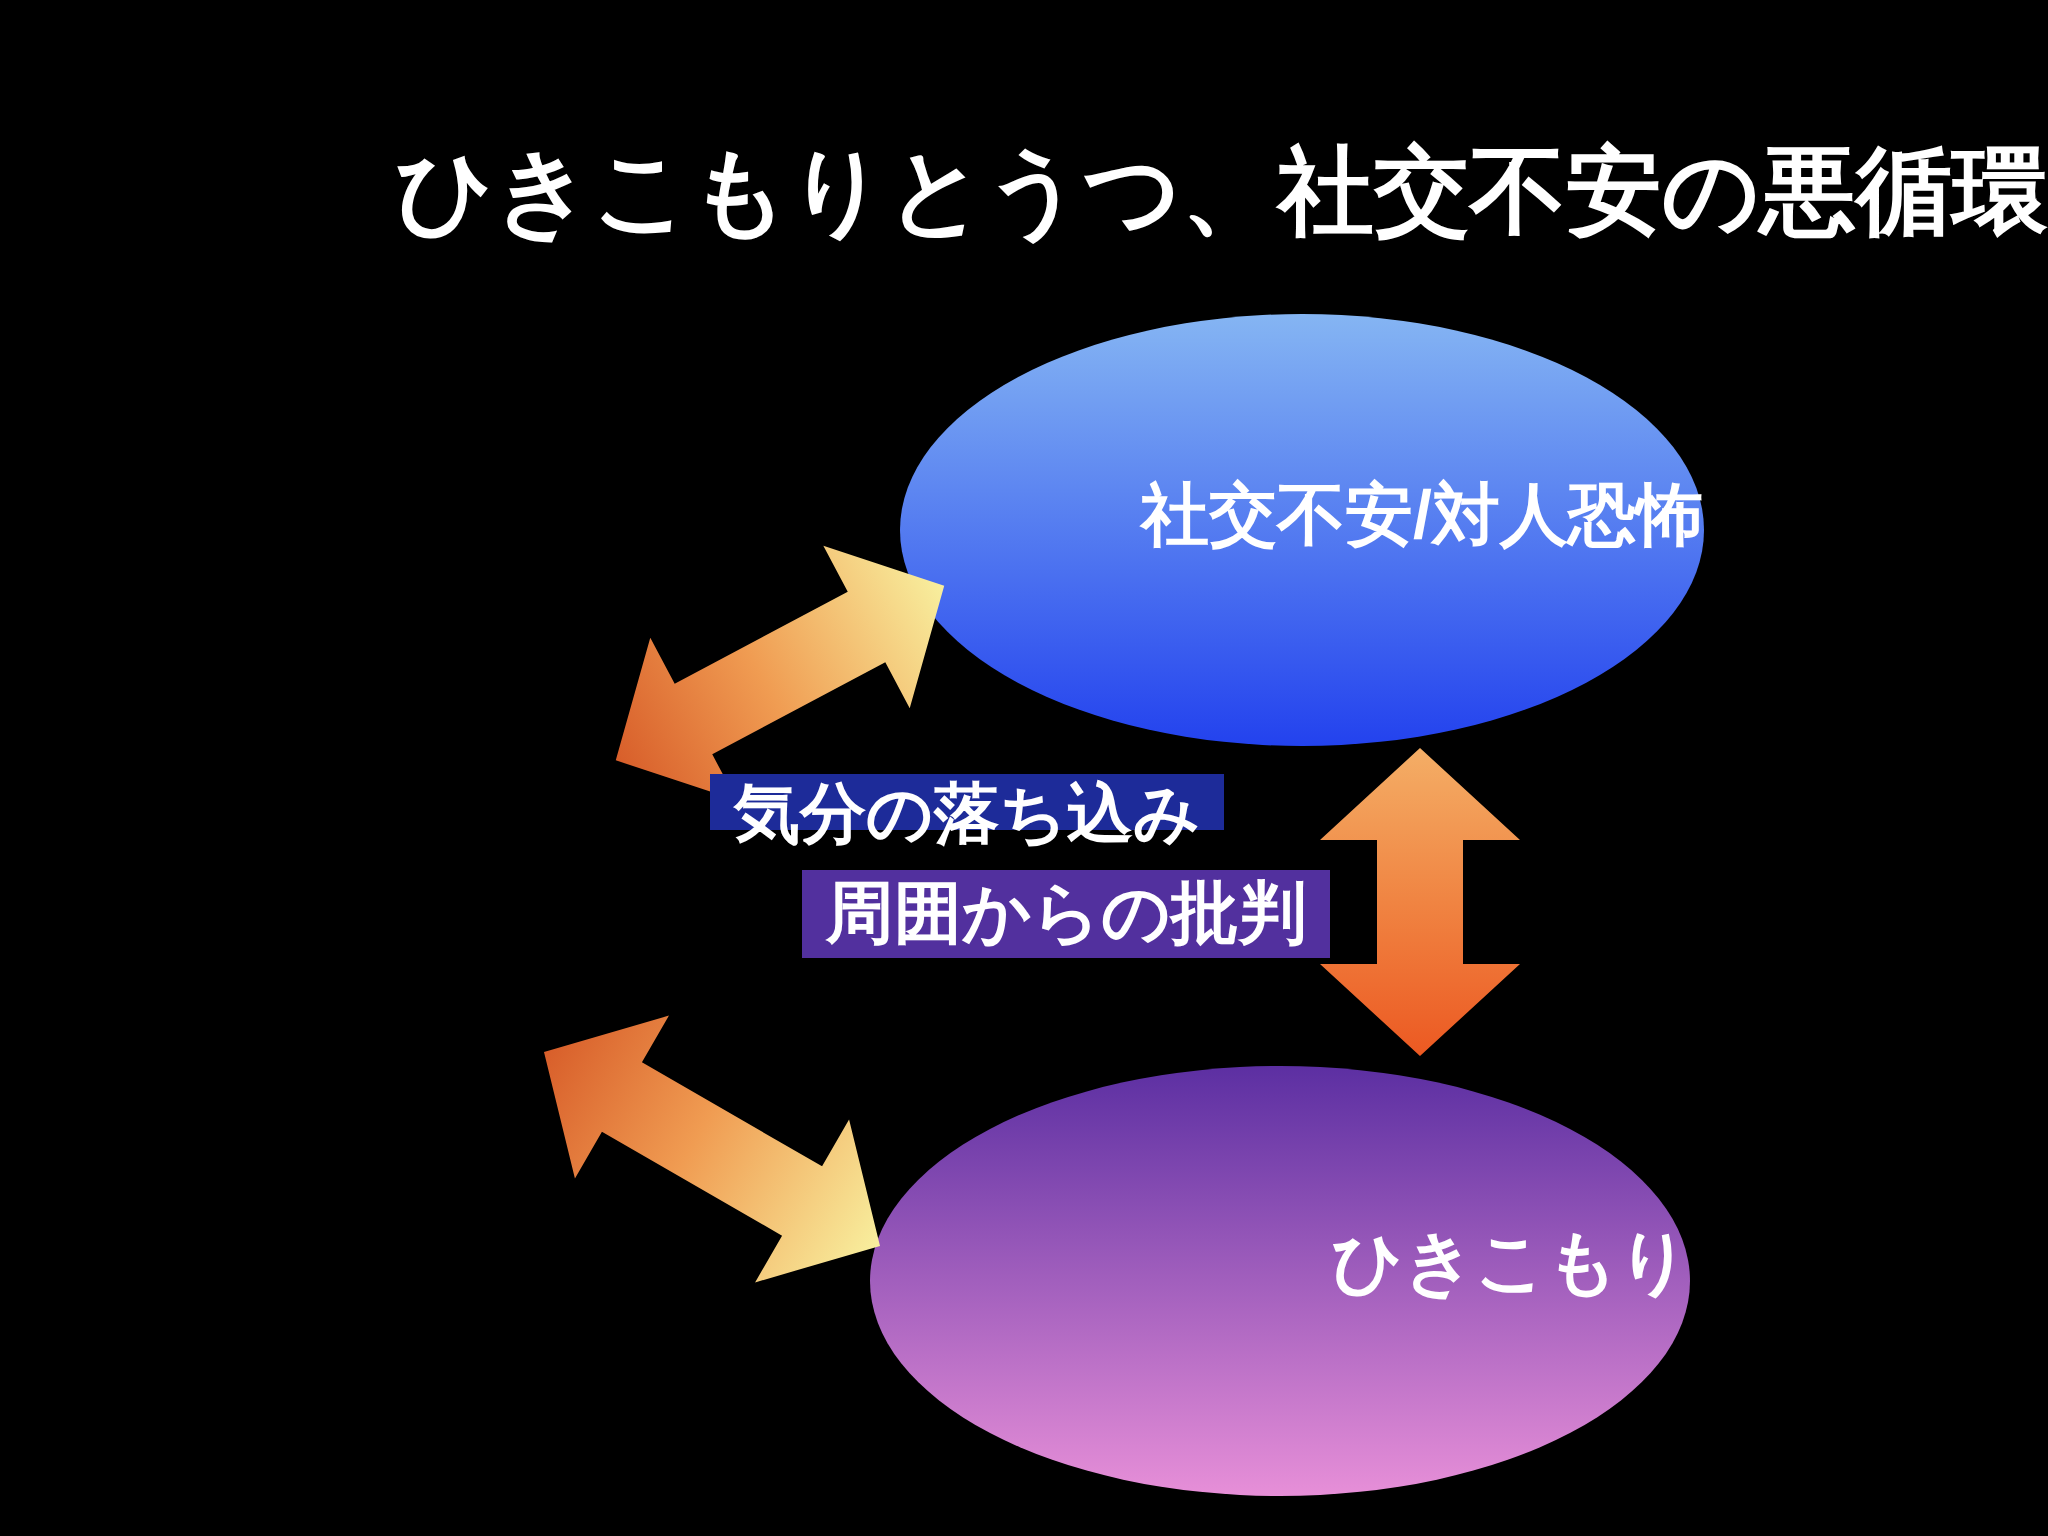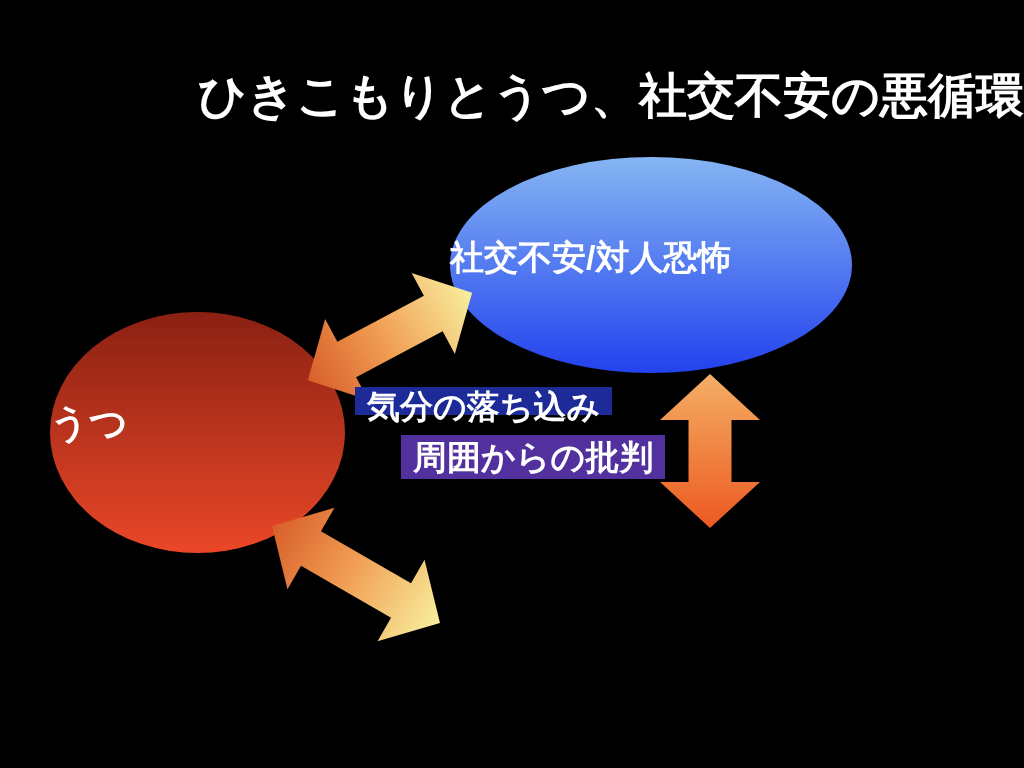--- a/index.html
+++ b/index.html
@@ -12,21 +12,21 @@
   }
   .title{
     position:absolute;left:0;right:0;top:64px;
     margin:0;text-align:right;
     font-size:48px;font-weight:bold;
     color:var(--text_white,#fff);
     letter-spacing:0px;
   }
   .node{
     position:absolute;border-radius:50%;
-    display:flex;align-items:center;justify-content:flex-start;
+    display:flex;align-items:center;justify-content:flex-end;
     color:var(--text_white,#fff);font-weight:bold;
   }
   .node-social{
     left:450px;top:157px;width:402px;height:216px;
     background:linear-gradient(180deg,var(--node_social_top,#85b5f3),var(--node_social_bottom,#2342ee));
     font-size:34px;padding-bottom:14px;box-sizing:border-box;
   }
   .node-depression{
     left:50px;top:312px;width:295px;height:241px;
     background:linear-gradient(180deg,var(--node_depression_top,#8a2112),var(--node_depression_bottom,#ea4728));
@@ -66,24 +66,24 @@
 <body>
 
 <div class="slide">
 
   <h1 class="title">ひきこもりとうつ、社交不安の悪循環</h1>
 
   <div class="node node-social">
     <span>社交不安/対人恐怖</span>
   </div>
 
-  <div class="node node-depression">
-    <span>うつ</span>
+
+  <div class="node node-hikikomori">
+    <span>ひきこもり</span>
   </div>
-
 
   <svg class="arrows" width="1024" height="768" viewBox="0 0 1024 768">
     <defs>
       <linearGradient id="gradA" gradientUnits="userSpaceOnUse" x1="-93" y1="0" x2="93" y2="0">
         <stop offset="0" class="sA0"></stop>
         <stop offset="0.45" class="sA1"></stop>
         <stop offset="1" class="sA2"></stop>
       </linearGradient>
       <linearGradient id="gradB" gradientUnits="userSpaceOnUse" x1="-97" y1="0" x2="97" y2="0">
         <stop offset="0" class="sA0"></stop>

